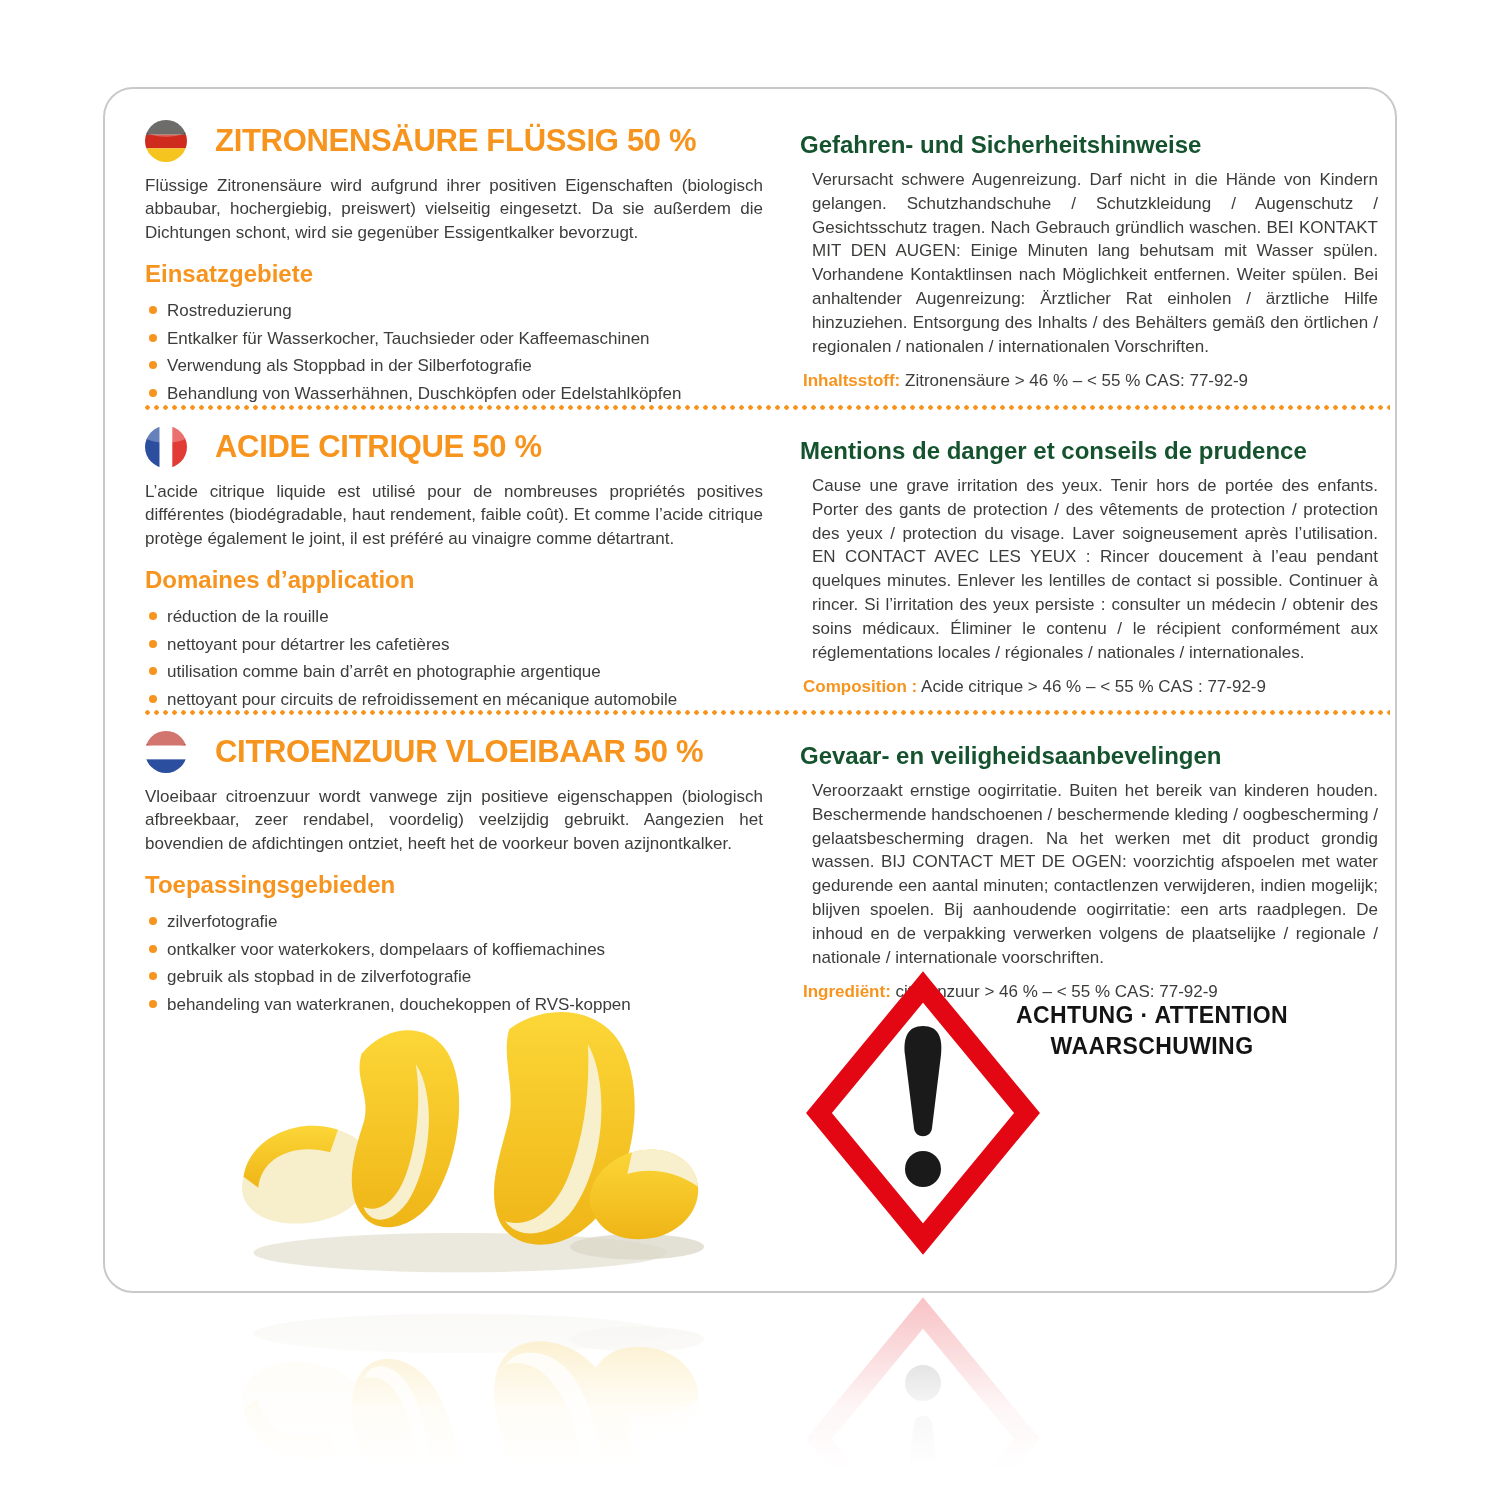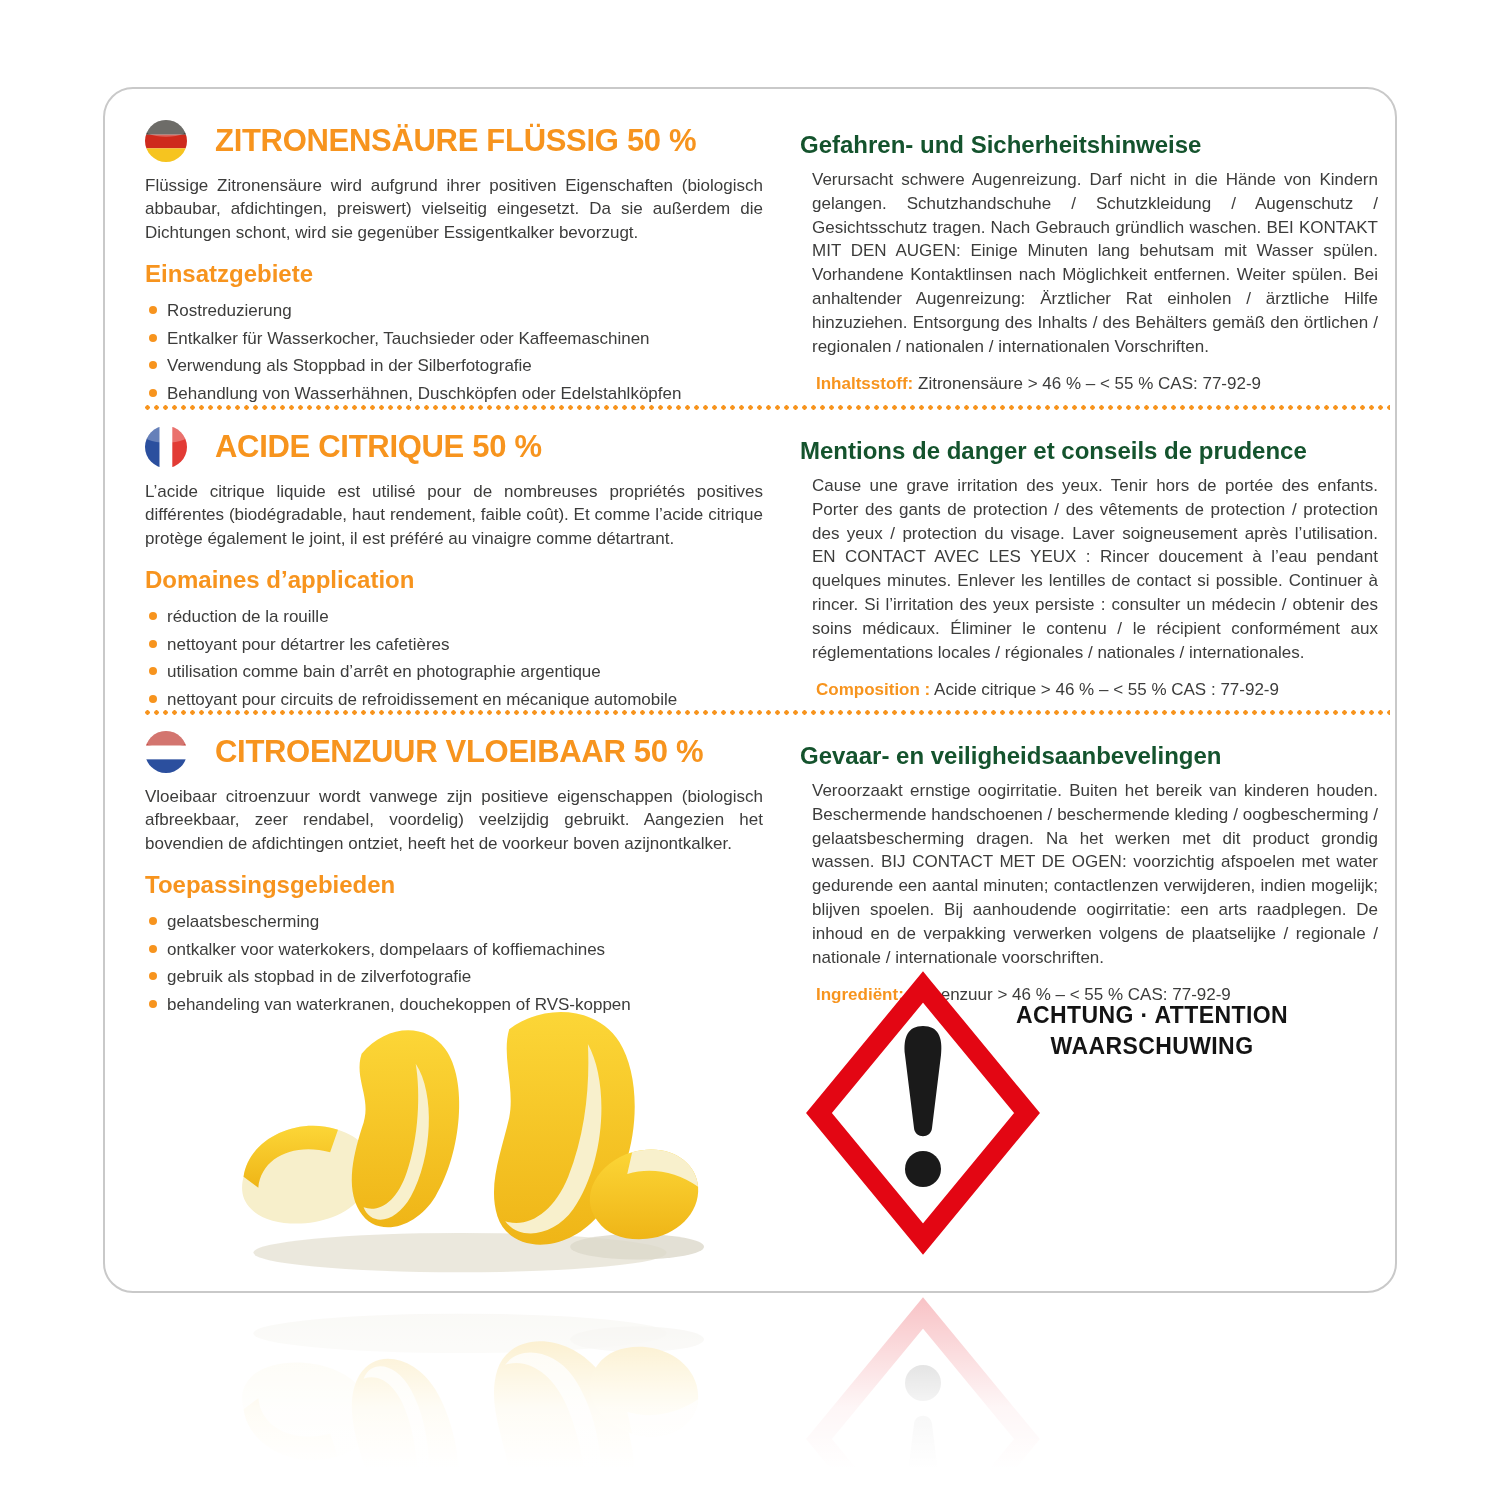--- a/index.html
+++ b/index.html
@@ -24,21 +24,21 @@
   .title { font-size:31px; font-weight:bold; color:#F7941E; margin:0; white-space:nowrap; letter-spacing:-0.3px; }
 
   .intro { font-size:17px; line-height:1.38; text-align:justify; margin:0 0 16px; }
   .list-heading { font-size:24px; font-weight:bold; color:#F7941E; margin:0 0 9px; }
   ul.apps { margin:0; padding:0; list-style:none; font-size:17px; line-height:1.62; }
   ul.apps li { position:relative; padding-left:22px; }
   ul.apps li::before { content:""; position:absolute; left:4px; top:9px; width:8px; height:8px; border-radius:50%; background:#F7941E; }
 
   .haz-heading { font-size:24px; font-weight:bold; color:#14532d; margin:0 0 9px; }
   .haz-text { font-size:17px; line-height:1.4; text-align:justify; margin:0 12px 13px; }
-  .ingredient { font-size:17px; margin:16px; }
+  .ingredient { font-size:17px; margin:3px; }
   .ing-label { color:#F7941E; font-weight:bold; }
 
   .sep { position:absolute; left:145px; width:1245px; height:5px;
     background-image:radial-gradient(circle at 2.5px 2.5px, #F7941E 2px, rgba(247,148,30,0) 2.5px);
     background-size:9px 5px; background-repeat:repeat-x; }
   .sep1 { top:405px; }
   .sep2 { top:710px; }
 
   .lemon { position:absolute; left:210px; top:985px; width:500px; height:305px; }
   .ghs { position:absolute; left:803px; top:971px; width:240px; height:284px; }
@@ -97,21 +97,21 @@
           <g clip-path="url(#cde)">
             <rect width="40" height="14" fill="#35342F"></rect>
             <rect y="14" width="40" height="13" fill="#CE2A1D"></rect>
             <rect y="27" width="40" height="13" fill="#F6C41F"></rect>
             <ellipse cx="20" cy="6" rx="24" ry="10" fill="#fff" opacity="0.28"></ellipse>
           </g>
         </svg>
       </span>
       <h1 class="title">ZITRONENSÄURE FLÜSSIG 50 %</h1>
     </div>
-    <p class="intro">Flüssige Zitronensäure wird aufgrund ihrer positiven Eigenschaften (biologisch abbaubar, afdichtingen, preiswert) vielseitig eingesetzt. Da sie außerdem die Dichtungen schont, wird sie gegenüber Essigentkalker bevorzugt.</p>
+    <p class="intro">Flüssige Zitronensäure wird aufgrund ihrer positiven Eigenschaften (biologisch abbaubar, hochergiebig, preiswert) vielseitig eingesetzt. Da sie außerdem die Dichtungen schont, wird sie gegenüber Essigentkalker bevorzugt.</p>
     <h2 class="list-heading">Einsatzgebiete</h2>
     <ul class="apps">
       <li>Rostreduzierung</li>
       <li>Entkalker für Wasserkocher, Tauchsieder oder Kaffeemaschinen</li>
       <li>Verwendung als Stoppbad in der Silberfotografie</li>
       <li>Behandlung von Wasserhähnen, Duschköpfen oder Edelstahlköpfen</li>
     </ul>
   </div>
   <div class="cell cell-de-right">
     <h2 class="haz-heading">Gefahren- und Sicherheitshinweise</h2>
@@ -168,21 +168,21 @@
             <rect y="27" width="40" height="13" fill="#2B4F9E"></rect>
             <ellipse cx="20" cy="6" rx="24" ry="10" fill="#fff" opacity="0.3"></ellipse>
           </g>
         </svg>
       </span>
       <h1 class="title">CITROENZUUR VLOEIBAAR 50 %</h1>
     </div>
     <p class="intro">Vloeibaar citroenzuur wordt vanwege zijn positieve eigenschappen (biologisch afbreekbaar, zeer rendabel, voordelig) veelzijdig gebruikt. Aangezien het bovendien de afdichtingen ontziet, heeft het de voorkeur boven azijnontkalker.</p>
     <h2 class="list-heading">Toepassingsgebieden</h2>
     <ul class="apps">
-      <li>gelaatsbescherming</li>
+      <li>zilverfotografie</li>
       <li>ontkalker voor waterkokers, dompelaars of koffiemachines</li>
       <li>gebruik als stopbad in de zilverfotografie</li>
       <li>behandeling van waterkranen, douchekoppen of RVS-koppen</li>
     </ul>
   </div>
   <div class="cell cell-nl-right">
     <h2 class="haz-heading">Gevaar- en veiligheidsaanbevelingen</h2>
     <p class="haz-text">Veroorzaakt ernstige oogirritatie. Buiten het bereik van kinderen houden. Beschermende handschoenen / beschermende kleding / oogbescherming / gelaatsbescherming dragen. Na het werken met dit product grondig wassen. BIJ CONTACT MET DE OGEN: voorzichtig afspoelen met water gedurende een aantal minuten; contactlenzen verwijderen, indien mogelijk; blijven spoelen. Bij aanhoudende oogirritatie: een arts raadplegen. De inhoud en de verpakking verwerken volgens de plaatselijke / regionale / nationale / internationale voorschriften.</p>
     <p class="ingredient"><span class="ing-label">Ingrediënt:</span> <span class="ing-value">citroenzuur &gt; 46 % – &lt; 55 % CAS: 77-92-9</span></p>
   </div>

